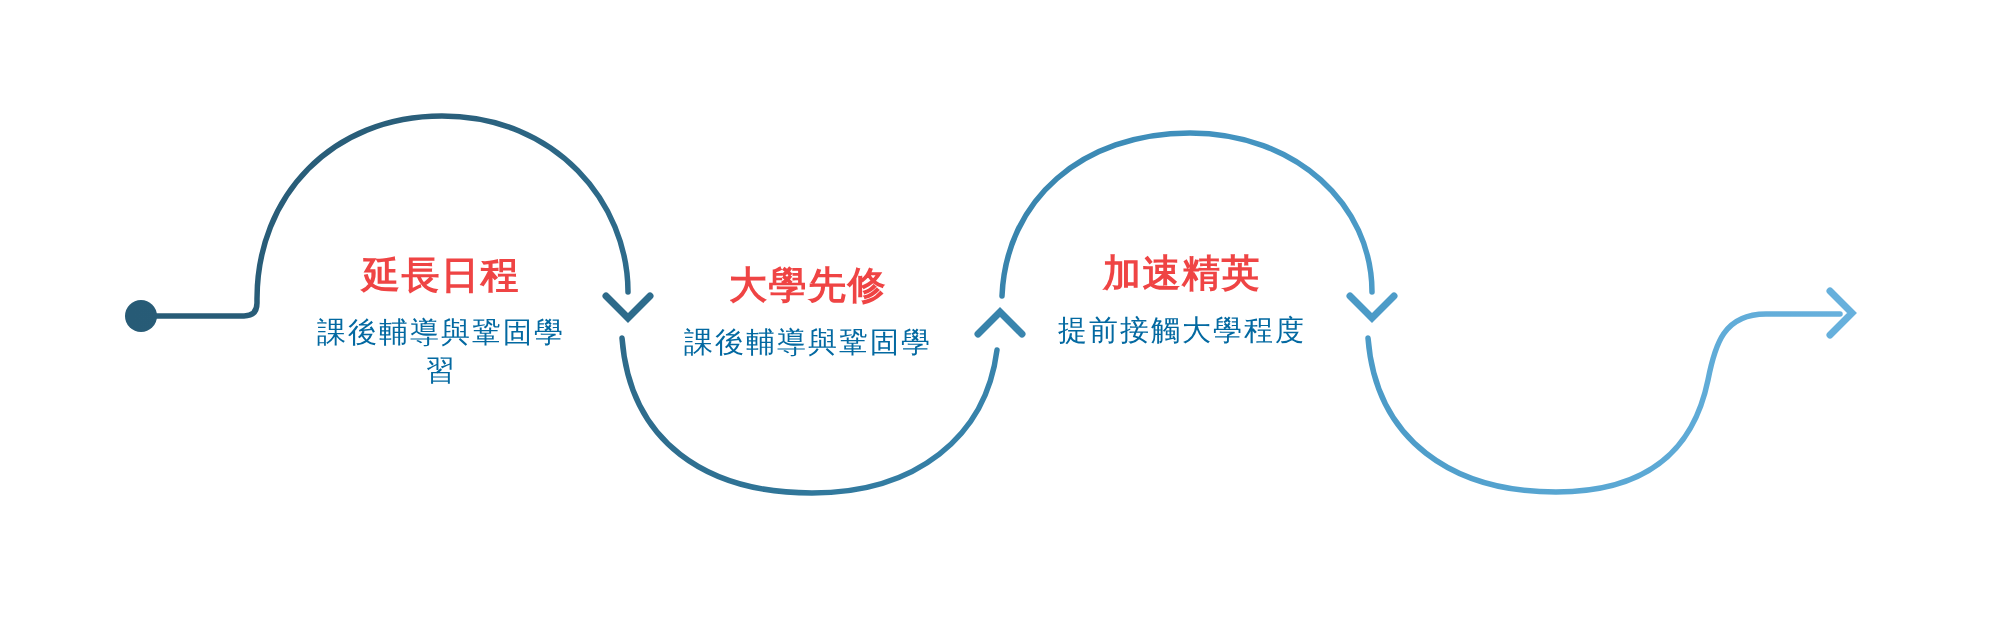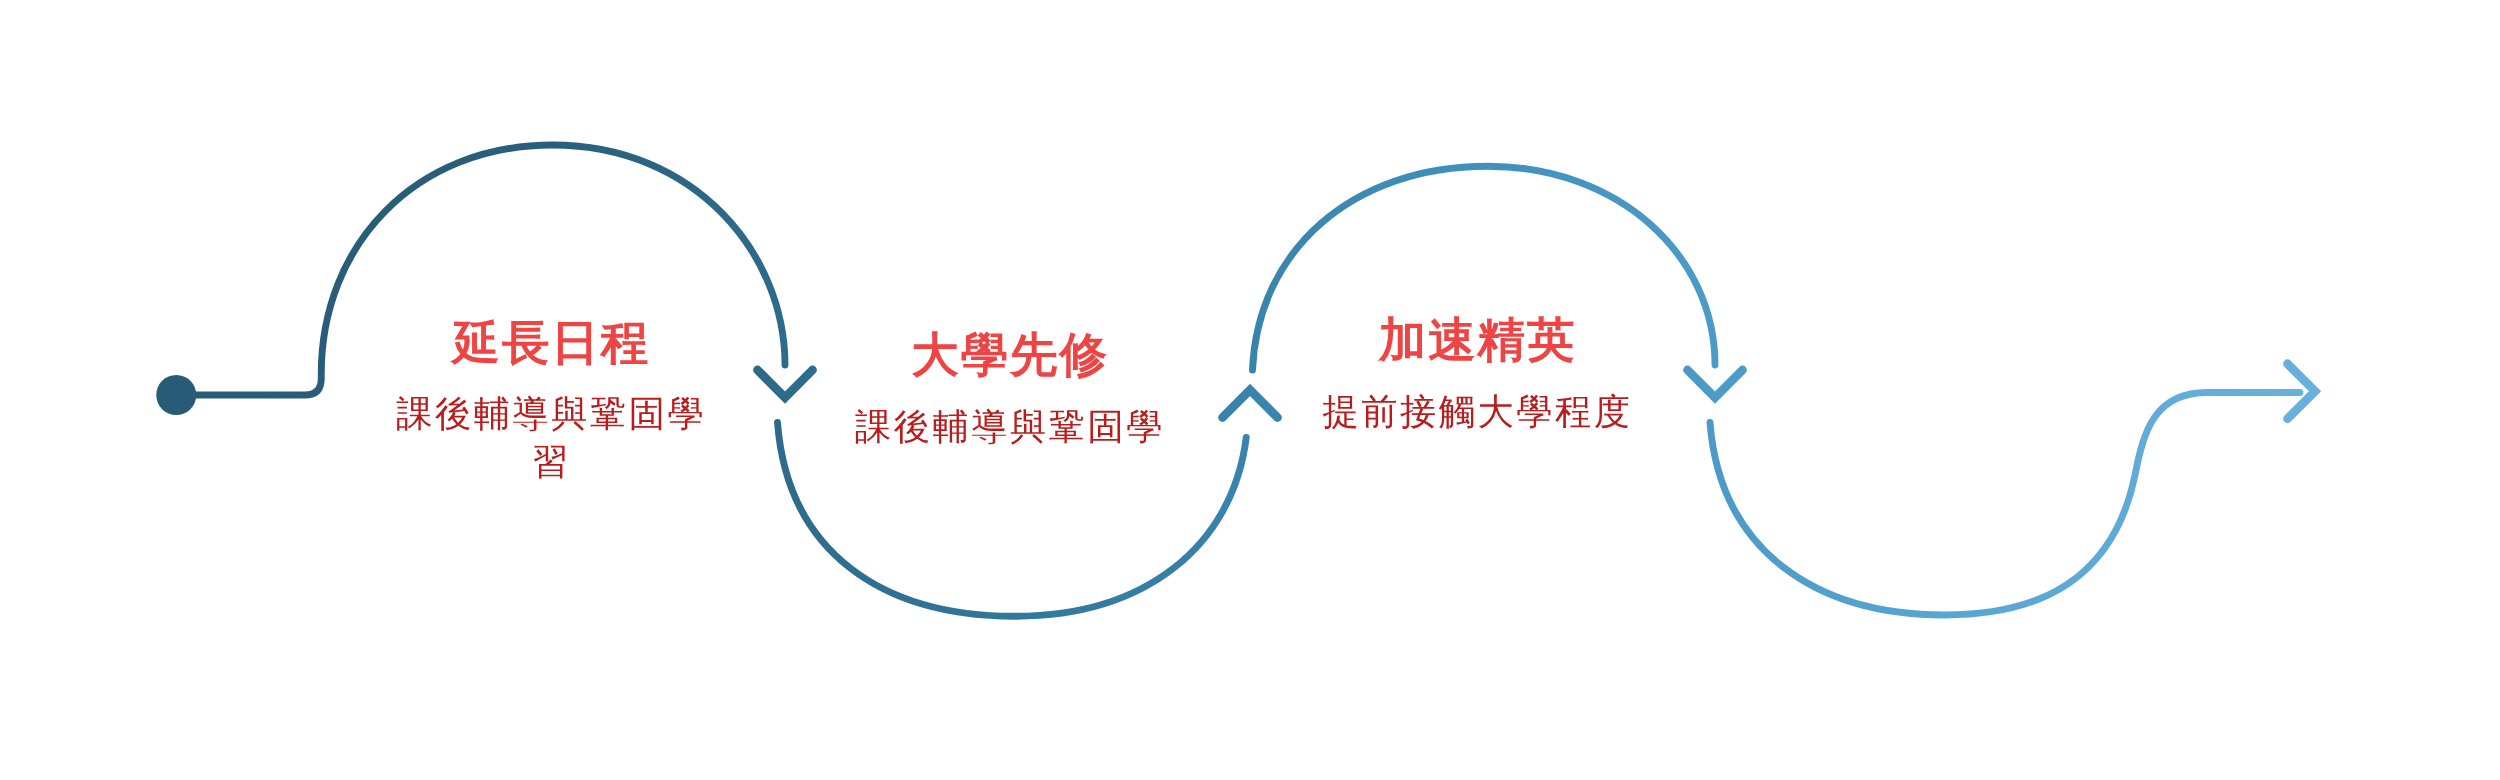--- a/index.html
+++ b/index.html
@@ -31,21 +31,21 @@
     line-height:46px;
     letter-spacing:1.5px;
     color:#ef4444;
   }
   .step-subtitle{
     margin-top:15px;
     font-family:"Liberation Sans", sans-serif;
     font-size:29px;
     line-height:38px;
     letter-spacing:2px;
-    color:#b91c1c;
+    color:#0369a1;
   }
 </style>
 </head>
 <body>
 
 <div class="stage">
 
   <svg class="flow-svg" viewBox="0 0 2000 624">
     <defs>
       <linearGradient id="flowGrad" gradientUnits="userSpaceOnUse" x1="130" y1="0" x2="1860" y2="0">

